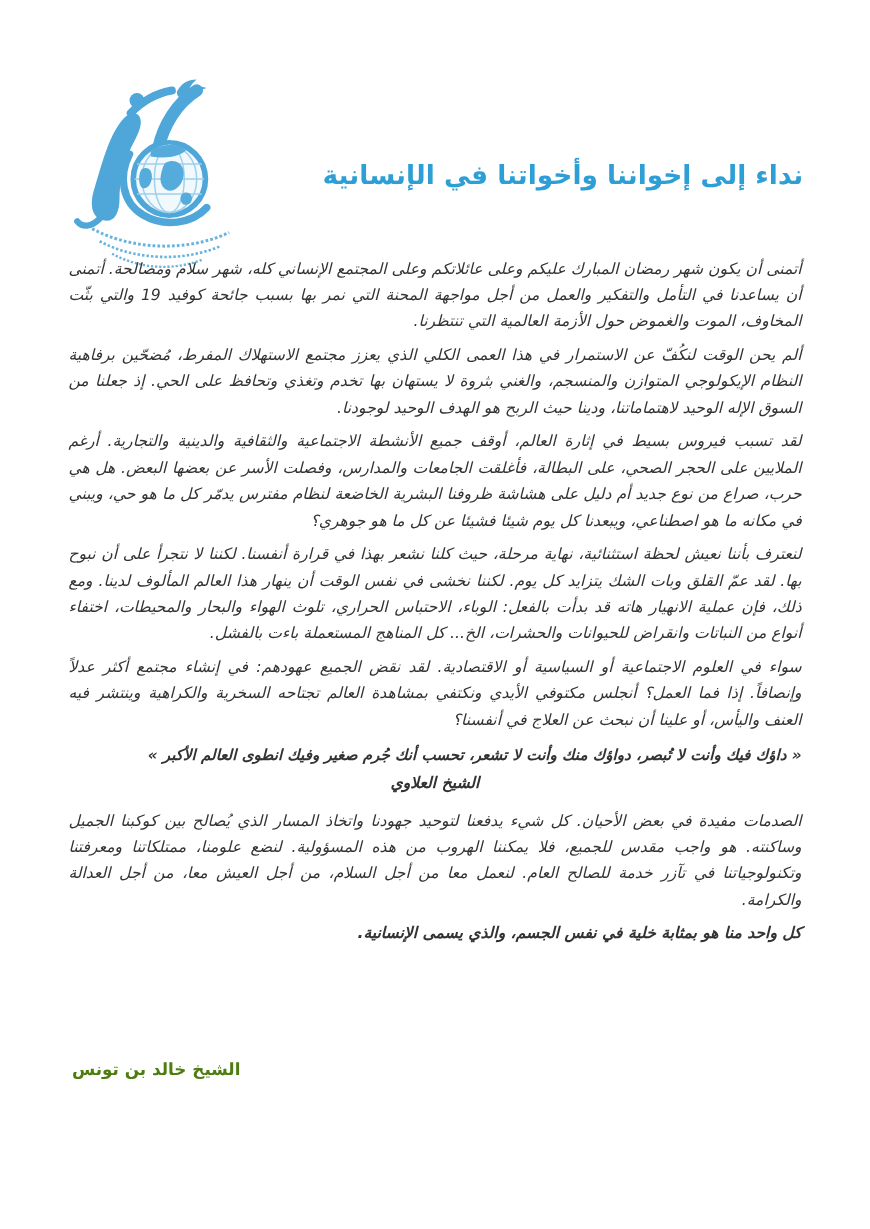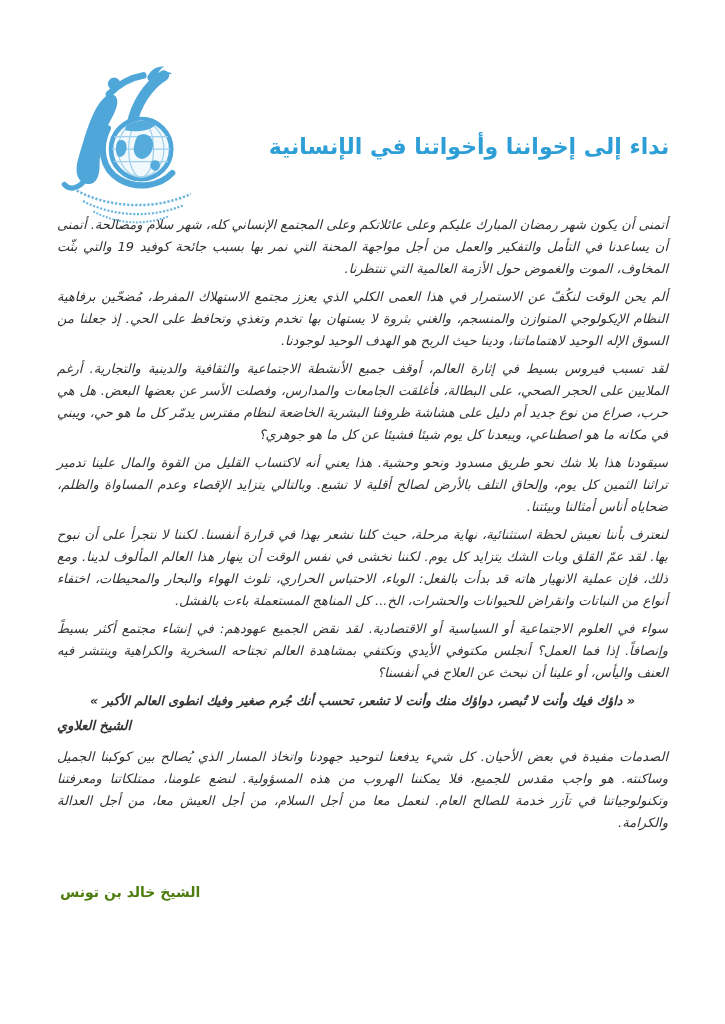--- a/index.html
+++ b/index.html
@@ -19,25 +19,25 @@
     letter-spacing:0.5px;
   }
   .content{
     position:absolute;top:214px;left:57px;right:57px;
     direction:rtl;text-align:justify;
     font-size:13px;line-height:22px;color:#333333;font-style:italic;
   }
   .content p{margin:0 0 6px 0;}
   .quote{margin:3px 0 9px 0;}
   .quote-text{
-    font-weight:bold;text-align:center;white-space:nowrap;
+    font-weight:bold;text-align:right;white-space:nowrap;
     font-size:12.6px;margin:0 0 3px 0 !important;
   }
   .quote-author{
-    font-weight:bold;text-align:left;margin:0 !important;
+    font-weight:bold;text-align:center;margin:0 !important;
   }
   .closing{font-weight:bold;margin-top:3px !important;}
   .signature{
     position:absolute;left:60px;top:884px;
     direction:rtl;font-size:14px;font-weight:bold;color:#4d7c0f;
   }
 </style>
 </head>
 <body>
 
@@ -77,27 +77,27 @@
       </g>
     </g>
   </svg>
 
   <h1 class="title">نداء إلى إخواننا وأخواتنا في الإنسانية</h1>
 
   <div class="content">
     <p>أتمنى أن يكون شهر رمضان المبارك عليكم وعلى عائلاتكم وعلى المجتمع الإنساني كله، شهر سلام ومصالحة. أتمنى أن يساعدنا في التأمل والتفكير والعمل من أجل مواجهة المحنة التي نمر بها بسبب جائحة كوفيد 19 والتي بثّت المخاوف، الموت والغموض حول الأزمة العالمية التي تنتظرنا.</p>
     <p>ألم يحن الوقت لنكُفّ عن الاستمرار في هذا العمى الكلي الذي يعزز مجتمع الاستهلاك المفرط، مُضحّين برفاهية النظام الإيكولوجي المتوازن والمنسجم، والغني بثروة لا يستهان بها تخدم وتغذي وتحافظ على الحي. إذ جعلنا من السوق الإله الوحيد لاهتماماتنا، ودينا حيث الربح هو الهدف الوحيد لوجودنا.</p>
     <p>لقد تسبب فيروس بسيط في إثارة العالم، أوقف جميع الأنشطة الاجتماعية والثقافية والدينية والتجارية. أرغم الملايين على الحجر الصحي، على البطالة، فأغلقت الجامعات والمدارس، وفصلت الأسر عن بعضها البعض. هل هي حرب، صراع من نوع جديد أم دليل على هشاشة ظروفنا البشرية الخاضعة لنظام مفترس يدمّر كل ما هو حي، ويبني في مكانه ما هو اصطناعي، ويبعدنا كل يوم شيئا فشيئا عن كل ما هو جوهري؟</p>
-    <p>سيقودنا هذا بلا شك نحو طريق مسدود ونحو وحشية. هذا يعني أنه لاكتساب القليل من القوة والمال علينا تدمير تراثنا الثمين كل يوم، وإلحاق التلف بالأرض لصالح أقلية لا تشبع. وبالتالي يتزايد الإقصاء وعدم المساواة والظلم، ضحاياه أناس أمثالنا وبيئتنا.</p>
     <p>لنعترف بأننا نعيش لحظة استثنائية، نهاية مرحلة، حيث كلنا نشعر بهذا في قرارة أنفسنا. لكننا لا نتجرأ على أن نبوح بها. لقد عمّ القلق وبات الشك يتزايد كل يوم. لكننا نخشى في نفس الوقت أن ينهار هذا العالم المألوف لدينا. ومع ذلك، فإن عملية الانهيار هاته قد بدأت بالفعل: الوباء، الاحتباس الحراري، تلوث الهواء والبحار والمحيطات، اختفاء أنواع من النباتات وانقراض للحيوانات والحشرات، الخ... كل المناهج المستعملة باءت بالفشل.</p>
-    <p>سواء في العلوم الاجتماعية أو السياسية أو الاقتصادية. لقد نقض الجميع عهودهم: في إنشاء مجتمع أكثر بسيطً وإنصافاً. إذا فما العمل؟ أنجلس مكتوفي الأيدي ونكتفي بمشاهدة العالم تجتاحه السخرية والكراهية وينتشر فيه العنف واليأس، أو علينا أن نبحث عن العلاج في أنفسنا؟</p>
+    <p>سواء في العلوم الاجتماعية أو السياسية أو الاقتصادية. لقد نقض الجميع عهودهم: في إنشاء مجتمع أكثر عدلاً وإنصافاً. إذا فما العمل؟ أنجلس مكتوفي الأيدي ونكتفي بمشاهدة العالم تجتاحه السخرية والكراهية وينتشر فيه العنف واليأس، أو علينا أن نبحث عن العلاج في أنفسنا؟</p>
 
     <div class="quote">
       <p class="quote-text">« داؤك فيك وأنت لا تُبصر، دواؤك منك وأنت لا تشعر، تحسب أنك جُرم صغير وفيك انطوى العالم الأكبر »</p>
       <p class="quote-author">الشيخ العلاوي</p>
     </div>
 
     <p>الصدمات مفيدة في بعض الأحيان. كل شيء يدفعنا لتوحيد جهودنا واتخاذ المسار الذي يُصالح بين كوكبنا الجميل وساكنته. هو واجب مقدس للجميع، فلا يمكننا الهروب من هذه المسؤولية. لنضع علومنا، ممتلكاتنا ومعرفتنا وتكنولوجياتنا في تآزر خدمة للصالح العام. لنعمل معا من أجل السلام، من أجل العيش معا، من أجل العدالة والكرامة.</p>
+    <p class="closing">كل واحد منا هو بمثابة خلية في نفس الجسم، والذي يسمى الإنسانية.</p>
   </div>
 
   <div class="signature">الشيخ خالد بن تونس</div>
 
 </div>
 
 </body></html>

